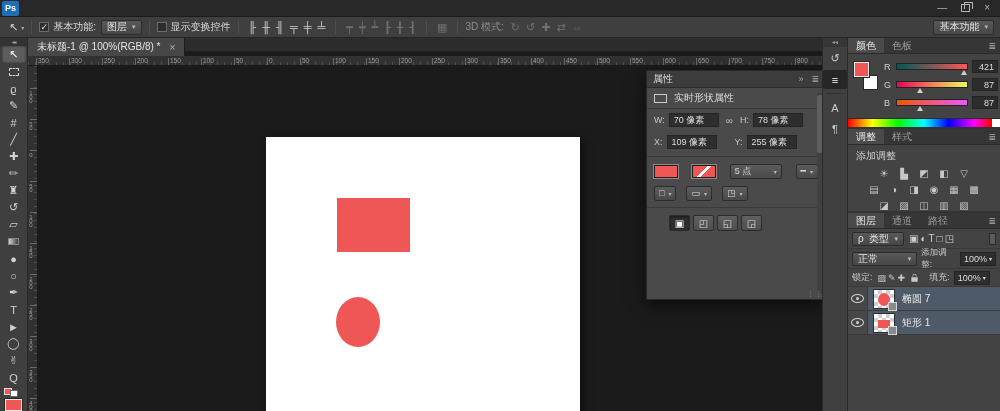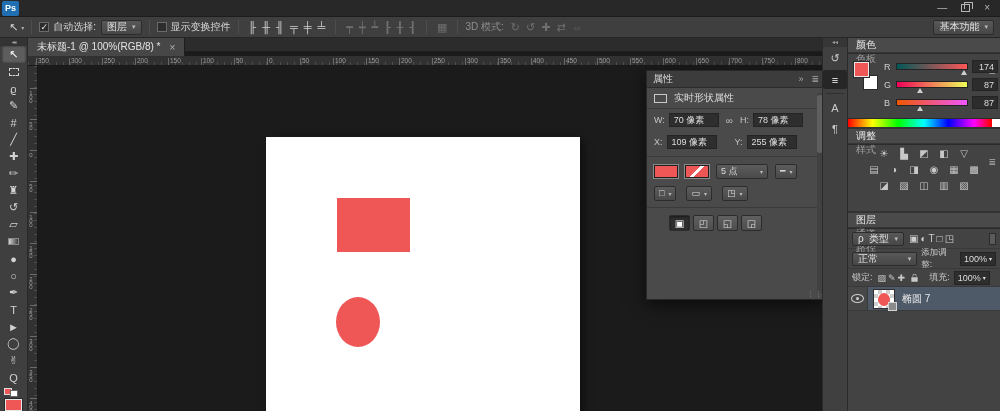--- a/index.html
+++ b/index.html
@@ -81,21 +81,21 @@
 
   
   #dock { left:822px; top:38px; width:26px; height:373px; background:#404040; border-left:1px solid #2a2a2a; border-right:1px solid #2a2a2a; display:flex; flex-direction:column; align-items:center; }
   #dock-grip { width:100%; height:9px; background:#363636; color:#9a9a9a; font-size:6px; text-align:center; line-height:9px; }
   .dock-icon { width:24px; height:19px; display:flex; align-items:center; justify-content:center; color:#c9c9c9; font-size:11px; margin-top:2px; border-radius:2px; }
   .dock-icon.active { background:#262626; color:#fff; }
   .dock-div { width:18px; height:1px; background:#2f2f2f; margin:4px 0 2px; }
 
   
   #rightcol { left:848px; top:38px; width:152px; height:373px; background:#434343; }
-  .panel-tabs { height:16px; background:#363636; display:flex; align-items:stretch; font-size:10px; color:#9f9f9f; border-bottom:1px solid #2b2b2b;flex-direction:column; }
+  .panel-tabs { height:16px; background:#363636; display:flex; align-items:stretch; font-size:10px; color:#9f9f9f; border-bottom:1px solid #2b2b2b; }
   .ptab { padding:0 8px; display:flex; align-items:center; }
   .ptab.active { background:#4a4a4a; color:#e8e8e8; }
   .panel-menu { margin-left:auto; color:#b0b0b0; font-size:9px; display:flex; align-items:center; padding-right:4px; }
   .section-gap { height:2px; background:#333; }
 
   
   #color-panel { position:relative; height:89px; }
   #color-body { position:relative; height:63px; }
   #fgbg { position:absolute; left:6px; top:8px; width:26px; height:30px; }
   #fgbg .bgw { position:absolute; left:9px; top:13px; width:15px; height:15px; background:#fff; border:1px solid #2a2a2a; }
@@ -155,21 +155,21 @@
     <span class="win-restore"></span>
     <span class="win-btn">×</span>
   </div>
 </div>
 
 <div id="optionsbar" class="abs">
   <span class="icon-btn">↖</span>
   <span class="caret" style="font-size:6px;color:#aaa;">▾</span>
   <span class="opt-sep"></span>
   <span class="cb">✓</span>
-  <span style="margin-right:5px;">自动选择:</span>
+  <span style="margin-right:5px;">基本功能:</span>
   <span class="dd">
     <span>图层</span>
     <span class="caret">▾</span>
   </span>
   <span class="opt-sep"></span>
   <span class="cb"></span>
   <span>显示变换控件</span>
   <span class="opt-sep"></span>
   <span id="align-group"><span class="icon-btn">╟</span><span class="icon-btn">╫</span><span class="icon-btn">╢</span><span class="icon-btn">╤</span><span class="icon-btn">╪</span><span class="icon-btn">╧</span></span>
   <span class="opt-sep"></span>
@@ -327,21 +327,21 @@
     <span class="field">78 像素</span>
   </div>
   <div class="prop-row">
     <span>X:</span>
     <span class="field">109 像素</span>
     <span style="width:10px;"></span>
     <span>Y:</span>
     <span class="field">255 像素</span>
   </div>
   <div class="hline"></div>
-  <div class="prop-row" style="gap:7px;">
+  <div class="prop-row" style="gap:7px;justify-content:space-between;">
     <span class="swatch-btn"></span>
     <span class="swatch-btn stroke"></span>
     <span class="mini-dd" style="width:52px;justify-content:space-between;">
       <span>5 点</span>
       <span class="caret">▾</span>
     </span>
     <span class="mini-dd">
       <span>━</span>
       <span class="caret">▾</span>
     </span>
@@ -395,21 +395,21 @@
     <div id="color-body">
       <div id="fgbg">
         <span class="bgw"></span>
         <span class="fgr"></span>
       </div>
       <div id="chan-rows">
           <div class="chan-row" style="top: 6px;">
             <span class="chan-letter">R</span>
             <span class="chan-track" style="background: linear-gradient(90deg, rgb(0, 87, 87), rgb(255, 87, 87));"></span>
             <span class="chan-handle" style="left: 77px;"></span>
-            <span class="chan-val">174</span>
+            <span class="chan-val">421</span>
           </div>
           <div class="chan-row" style="top: 24px;">
             <span class="chan-letter">G</span>
             <span class="chan-track" style="background: linear-gradient(90deg, rgb(239, 0, 87), rgb(239, 255, 87));"></span>
             <span class="chan-handle" style="left: 33px;"></span>
             <span class="chan-val">87</span>
           </div>
           <div class="chan-row" style="top: 42px;">
             <span class="chan-letter">B</span>
             <span class="chan-track" style="background: linear-gradient(90deg, rgb(239, 87, 0), rgb(239, 87, 255));"></span>
@@ -422,20 +422,21 @@
   </div>
 
   <div class="section-gap"></div>
 
   <div id="adjust-panel">
     <div class="panel-tabs">
       <span class="ptab active">调整</span>
       <span class="ptab">样式</span>
       <span class="panel-menu">≣</span>
     </div>
+    <div id="adjust-header">添加调整</div>
     <div id="adjust-grid">
         <div class="adj-row">
           <span class="adj-icon">☀</span>
           <span class="adj-icon">▙</span>
           <span class="adj-icon">◩</span>
           <span class="adj-icon">◧</span>
           <span class="adj-icon">▽</span>
         </div>
         <div class="adj-row">
           <span class="adj-icon">▤</span>
@@ -498,15 +499,25 @@
         <div class="layer-row selected">
           <span class="eye-cell">
             <span class="eye"></span>
           </span>
           <span class="thumb checker">
             <span class="t-ellipse" style="background: rgb(239, 87, 87);"></span>
             <span class="thumb-badge"></span>
           </span>
           <span class="layer-name">椭圆 7</span>
         </div>
+        <div class="layer-row selected">
+          <span class="eye-cell">
+            <span class="eye"></span>
+          </span>
+          <span class="thumb checker">
+            <span class="t-rect" style="background: rgb(239, 87, 87);"></span>
+            <span class="thumb-badge"></span>
+          </span>
+          <span class="layer-name">矩形 1</span>
+        </div>
       </div>
   </div>
 </div>
 
 </body></html>

